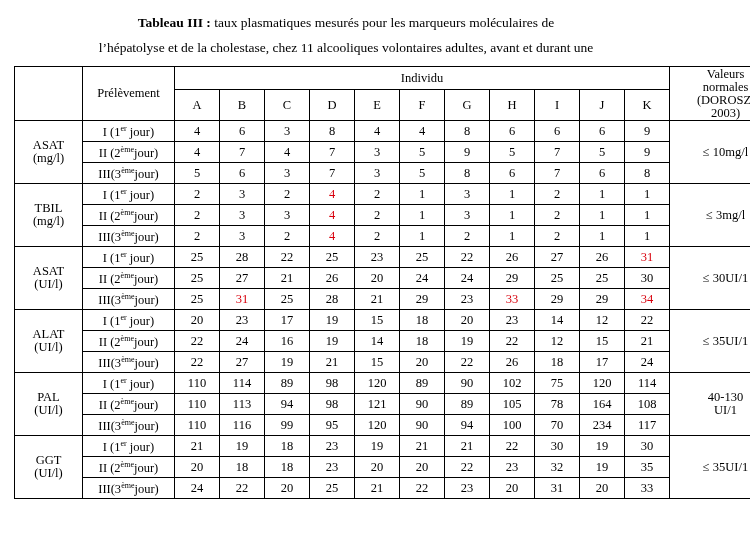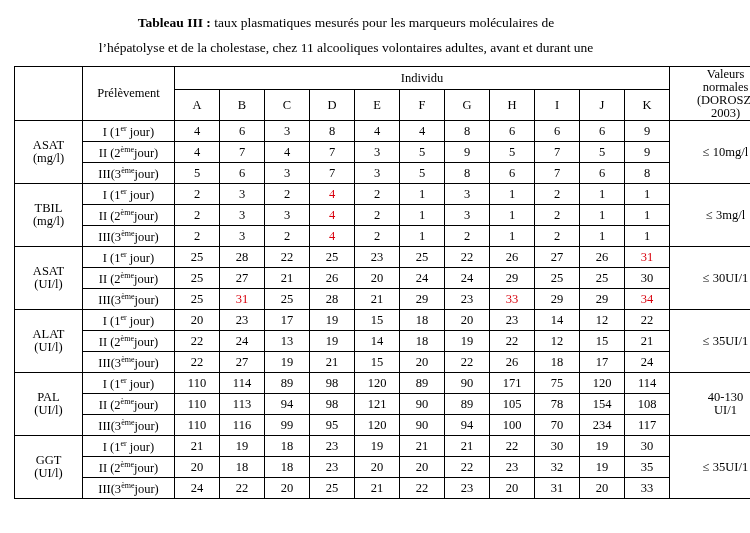--- a/index.html
+++ b/index.html
@@ -307,21 +307,21 @@
           <td class="val-cell">23</td>
           <td class="val-cell">14</td>
           <td class="val-cell">12</td>
           <td class="val-cell">22</td>
           <td rowspan="3" class="norm-cell">≤ 35UI/1</td>
         </tr>
         <tr>
           <td class="prelev-cell">II (2<sup>ème</sup>jour)</td>
           <td class="val-cell">22</td>
           <td class="val-cell">24</td>
-          <td class="val-cell">13</td>
+          <td class="val-cell">16</td>
           <td class="val-cell">19</td>
           <td class="val-cell">14</td>
           <td class="val-cell">18</td>
           <td class="val-cell">19</td>
           <td class="val-cell">22</td>
           <td class="val-cell">12</td>
           <td class="val-cell">15</td>
           <td class="val-cell">21</td>
         </tr>
         <tr>
@@ -344,41 +344,41 @@
             <div>(UI/l)</div>
           </td>
           <td class="prelev-cell">I (1<sup>er</sup> jour)</td>
           <td class="val-cell">110</td>
           <td class="val-cell">114</td>
           <td class="val-cell">89</td>
           <td class="val-cell">98</td>
           <td class="val-cell">120</td>
           <td class="val-cell">89</td>
           <td class="val-cell">90</td>
-          <td class="val-cell">171</td>
+          <td class="val-cell">102</td>
           <td class="val-cell">75</td>
           <td class="val-cell">120</td>
           <td class="val-cell">114</td>
           <td rowspan="3" class="norm-cell">
             <div>40-130</div>
             <div>UI/1</div>
           </td>
         </tr>
         <tr>
           <td class="prelev-cell">II (2<sup>ème</sup>jour)</td>
           <td class="val-cell">110</td>
           <td class="val-cell">113</td>
           <td class="val-cell">94</td>
           <td class="val-cell">98</td>
           <td class="val-cell">121</td>
           <td class="val-cell">90</td>
           <td class="val-cell">89</td>
           <td class="val-cell">105</td>
           <td class="val-cell">78</td>
-          <td class="val-cell">154</td>
+          <td class="val-cell">164</td>
           <td class="val-cell">108</td>
         </tr>
         <tr>
           <td class="prelev-cell">III(3<sup>ème</sup>jour)</td>
           <td class="val-cell">110</td>
           <td class="val-cell">116</td>
           <td class="val-cell">99</td>
           <td class="val-cell">95</td>
           <td class="val-cell">120</td>
           <td class="val-cell">90</td>

